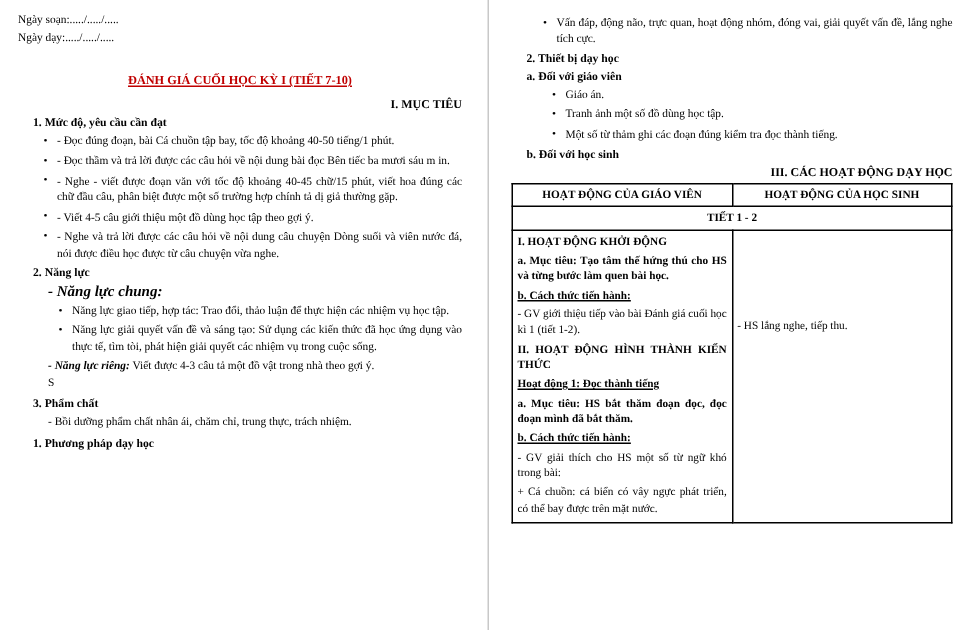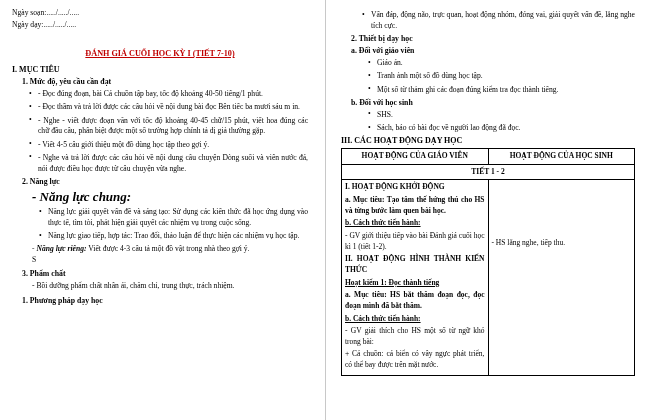--- a/index.html
+++ b/index.html
@@ -45,23 +45,23 @@
   .just { text-align: justify; }
 
   .title-main {
     font-size: 8.2px;
     font-weight: bold;
     text-decoration: underline;
     text-align: center;
     color: #c00000;
     margin: 18px 0 7px 0;
   }
-  .h1 { font-size: 8px; font-weight: bold; margin: 0 0 3px 0; }
+  .h1 { font-size: 8px; font-weight: bold; margin: 0 0 3px 0; text-align: right; }
   .h2 { font-size: 7.8px; font-weight: bold; margin: 0 0 3px 0; }
-  .h3 { font-size: 13px; font-weight: bold; font-style: italic; margin: 0 0 2px 0; }
+  .h3 { font-size: 10px; font-weight: bold; font-style: italic; margin: 0 0 2px 0; }
 
   .indent1 { margin-left: 10px; }
   .indent2 { margin-left: 20px; }
 
   ul.bul {
     margin: 0 0 2px 0;
     padding-left: 26px;
     list-style: none;
   }
   ul.bul > li {
@@ -126,22 +126,22 @@
       <li>- Đọc đúng đoạn, bài Cá chuồn tập bay, tốc độ khoảng 40-50 tiếng/1 phút.</li>
       <li>- Đọc thầm và trả lời được các câu hỏi về nội dung bài đọc Bên tiếc ba mươi sáu m in.</li>
       <li>- Nghe - viết được đoạn văn với tốc độ khoảng 40-45 chữ/15 phút, viết hoa đúng các chữ đầu câu, phân biệt được một số trường hợp chính tả dị giả thường gặp.</li>
       <li>- Viết 4-5 câu giới thiệu một đồ dùng học tập theo gợi ý.</li>
       <li>- Nghe và trả lời được các câu hỏi về nội dung câu chuyện Dòng suối và viên nước đá, nói được điều học được từ câu chuyện vừa nghe.</li>
     </ul>
 
     <div class="h2 indent1">2. Năng lực</div>
     <div class="h3 indent2">- Năng lực chung:</div>
     <ul class="bul" style="padding-left:36px;">
+      <li>Năng lực giao tiếp, hợp tác: Trao đổi, thảo luận để thực hiện các nhiệm vụ học tập.</li>
       <li>Năng lực giải quyết vấn đề và sáng tạo: Sử dụng các kiến thức đã học ứng dụng vào thực tế, tìm tòi, phát hiện giải quyết các nhiệm vụ trong cuộc sống.</li>
-      <li>Năng lực giao tiếp, hợp tác: Trao đổi, thảo luận để thực hiện các nhiệm vụ học tập.</li>
     </ul>
 
     <div class="indent2" style="font-size:7.6px; line-height:1.42; text-align:justify; margin-bottom:3px;">
       <span class="b i">- Năng lực riêng:</span>
       <span>Viết được 4-3 câu tả một đồ vật trong nhà theo gợi ý.</span>
       <div>S</div>
     </div>
 
     <div class="h2 indent1">3. Phẩm chất</div>
     <div class="ln indent2 just sp">- Bồi dưỡng phẩm chất nhân ái, chăm chỉ, trung thực, trách nhiệm.</div>
@@ -158,24 +158,20 @@
 
     <div class="h2 indent1">2. Thiết bị dạy học</div>
     <div class="h2 indent1">a. Đối với giáo viên</div>
     <ul class="bul" style="padding-left:36px;">
       <li>Giáo án.</li>
       <li>Tranh ảnh một số đồ dùng học tập.</li>
       <li>Một số từ thảm ghi các đoạn đúng kiểm tra đọc thành tiếng.</li>
     </ul>
 
     <div class="h2 indent1">b. Đối với học sinh</div>
-    <ul class="bul" style="padding-left:36px;">
-      <li>SHS.</li>
-      <li>Sách, báo có bài đọc về người lao động đã đọc.</li>
-    </ul>
 
     <div class="h1">III. CÁC HOẠT ĐỘNG DẠY HỌC</div>
 
     <table class="tb">
       <thead>
         <tr>
           <th class="cell-l">HOẠT ĐỘNG CỦA GIÁO VIÊN</th>
           <th class="cell-r">HOẠT ĐỘNG CỦA HỌC SINH</th>
         </tr>
       </thead>
@@ -183,21 +179,21 @@
         <tr>
           <td colspan="2" class="tiet">TIẾT 1 - 2</td>
         </tr>
         <tr>
           <td class="cell-l">
             <div class="cellline b">I. HOẠT ĐỘNG KHỞI ĐỘNG</div>
             <div class="cellline b">a. Mục tiêu: Tạo tâm thế hứng thú cho HS và từng bước làm quen bài học.</div>
             <div class="cellline b u">b. Cách thức tiến hành:</div>
             <div class="cellline">- GV giới thiệu tiếp vào bài Đánh giá cuối học kì 1 (tiết 1-2).</div>
             <div class="cellline b">II. HOẠT ĐỘNG HÌNH THÀNH KIẾN THỨC</div>
-            <div class="cellline b u">Hoạt kiểm 1: Đọc thành tiếng</div>
+            <div class="cellline b u">Hoạt động 1: Đọc thành tiếng</div>
             <div class="cellline b">a. Mục tiêu: HS bắt thăm đoạn đọc, đọc đoạn mình đã bắt thăm.</div>
             <div class="cellline b u">b. Cách thức tiến hành:</div>
             <div class="cellline">- GV giải thích cho HS một số từ ngữ khó trong bài:</div>
             <div class="cellline">+ Cá chuồn: cá biển có vây ngực phát triển, có thể bay được trên mặt nước.</div>
           </td>
           <td class="cell-r">
             <div class="cellline" style="margin-top:56px;">- HS lắng nghe, tiếp thu.</div>
           </td>
         </tr>
       </tbody>

